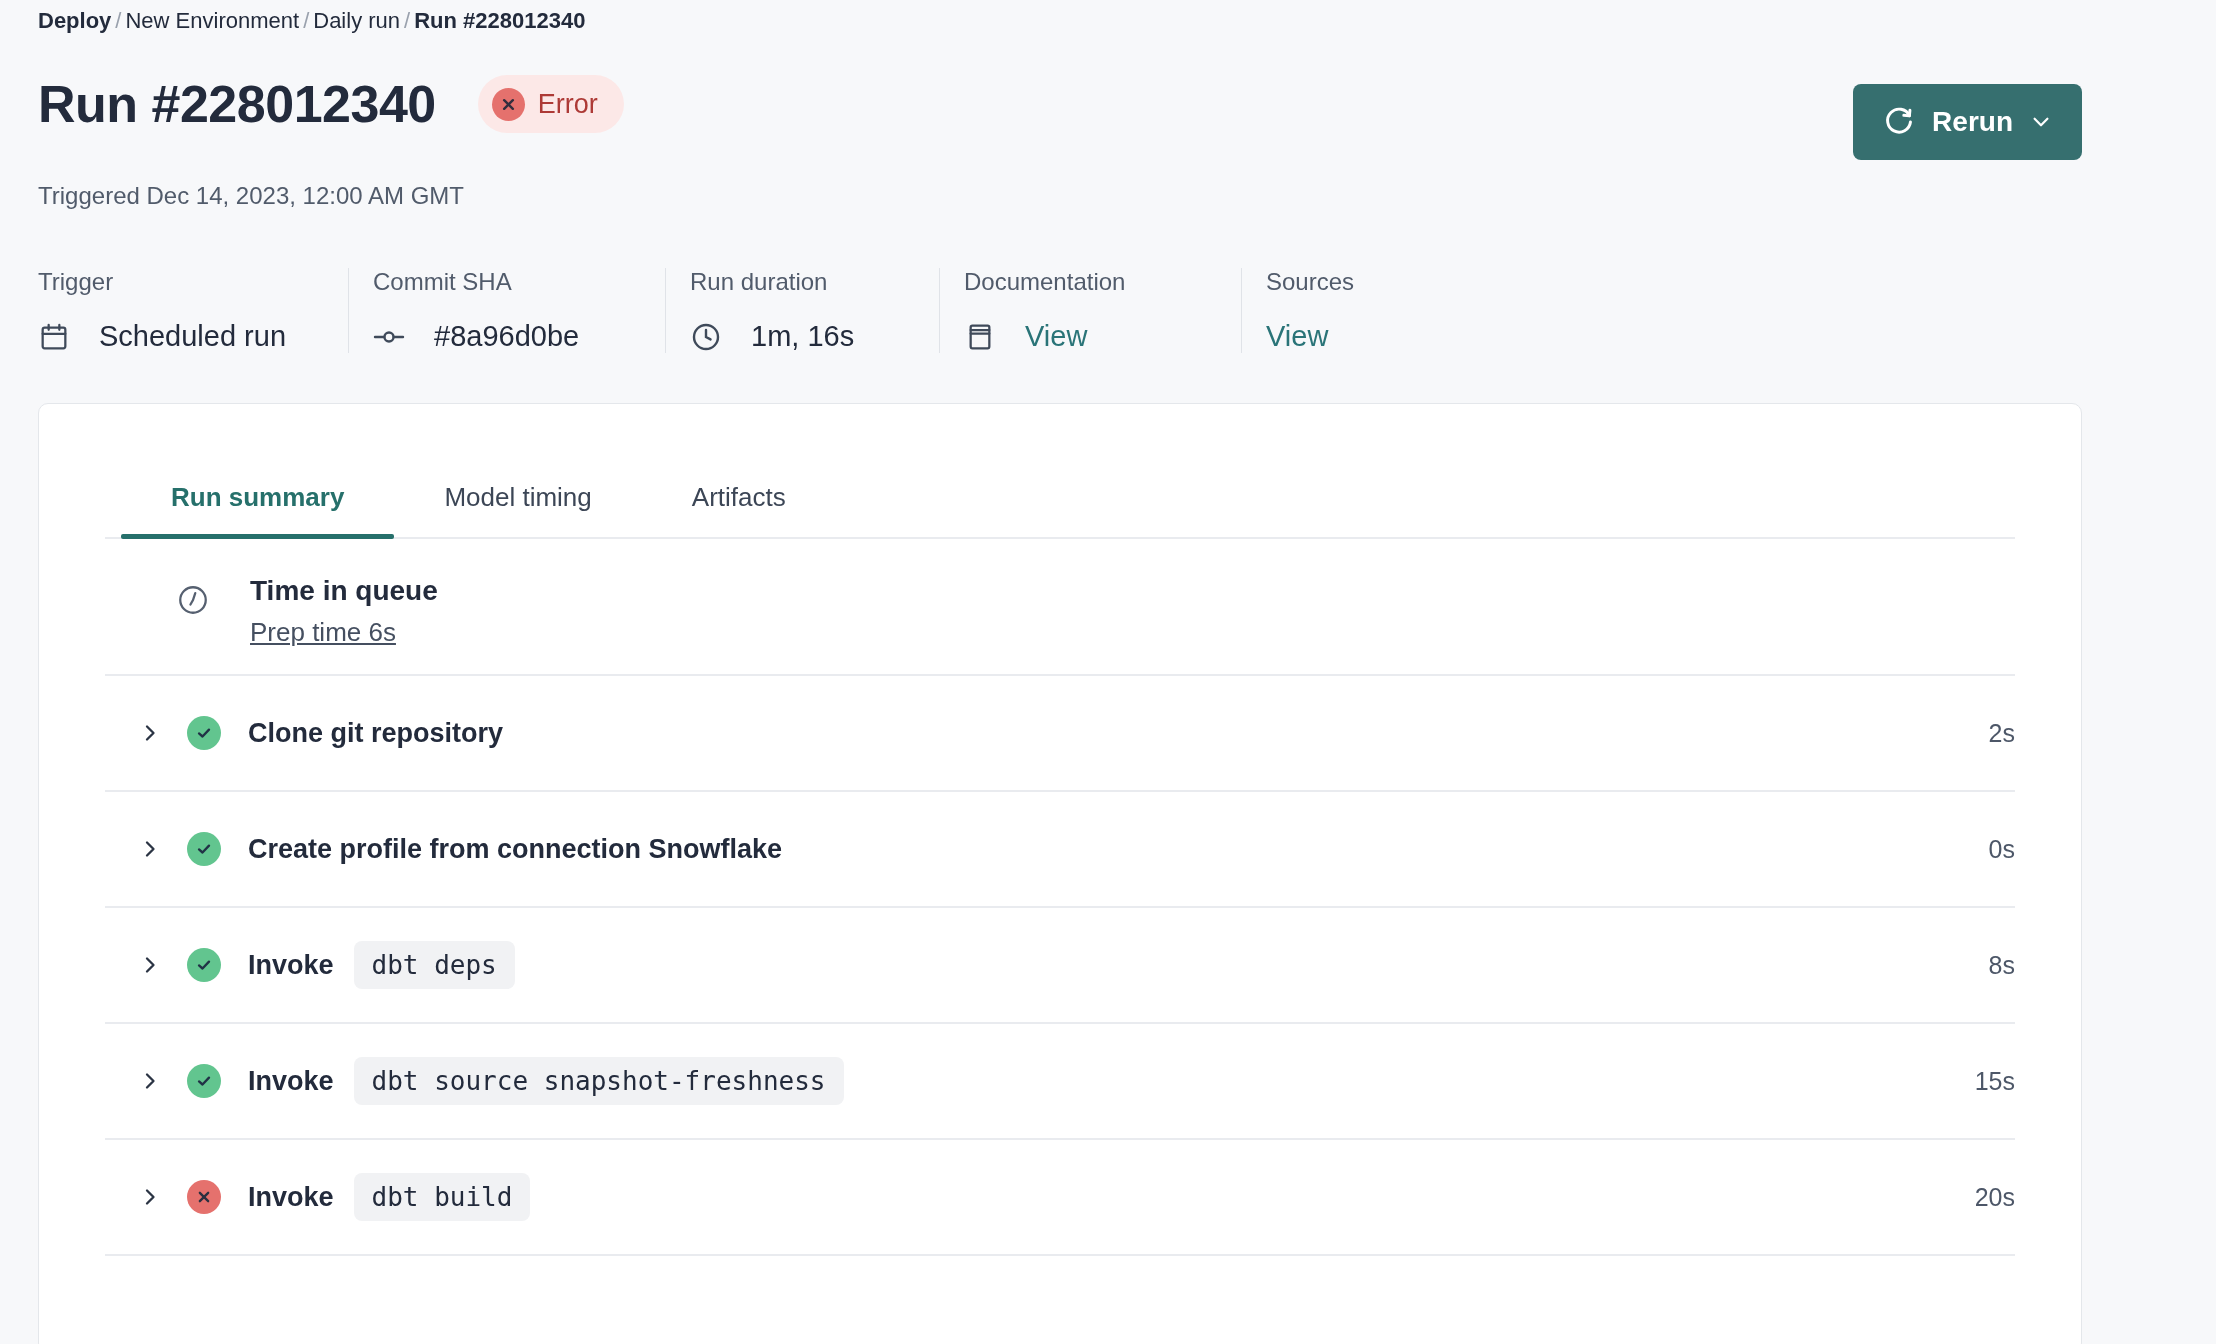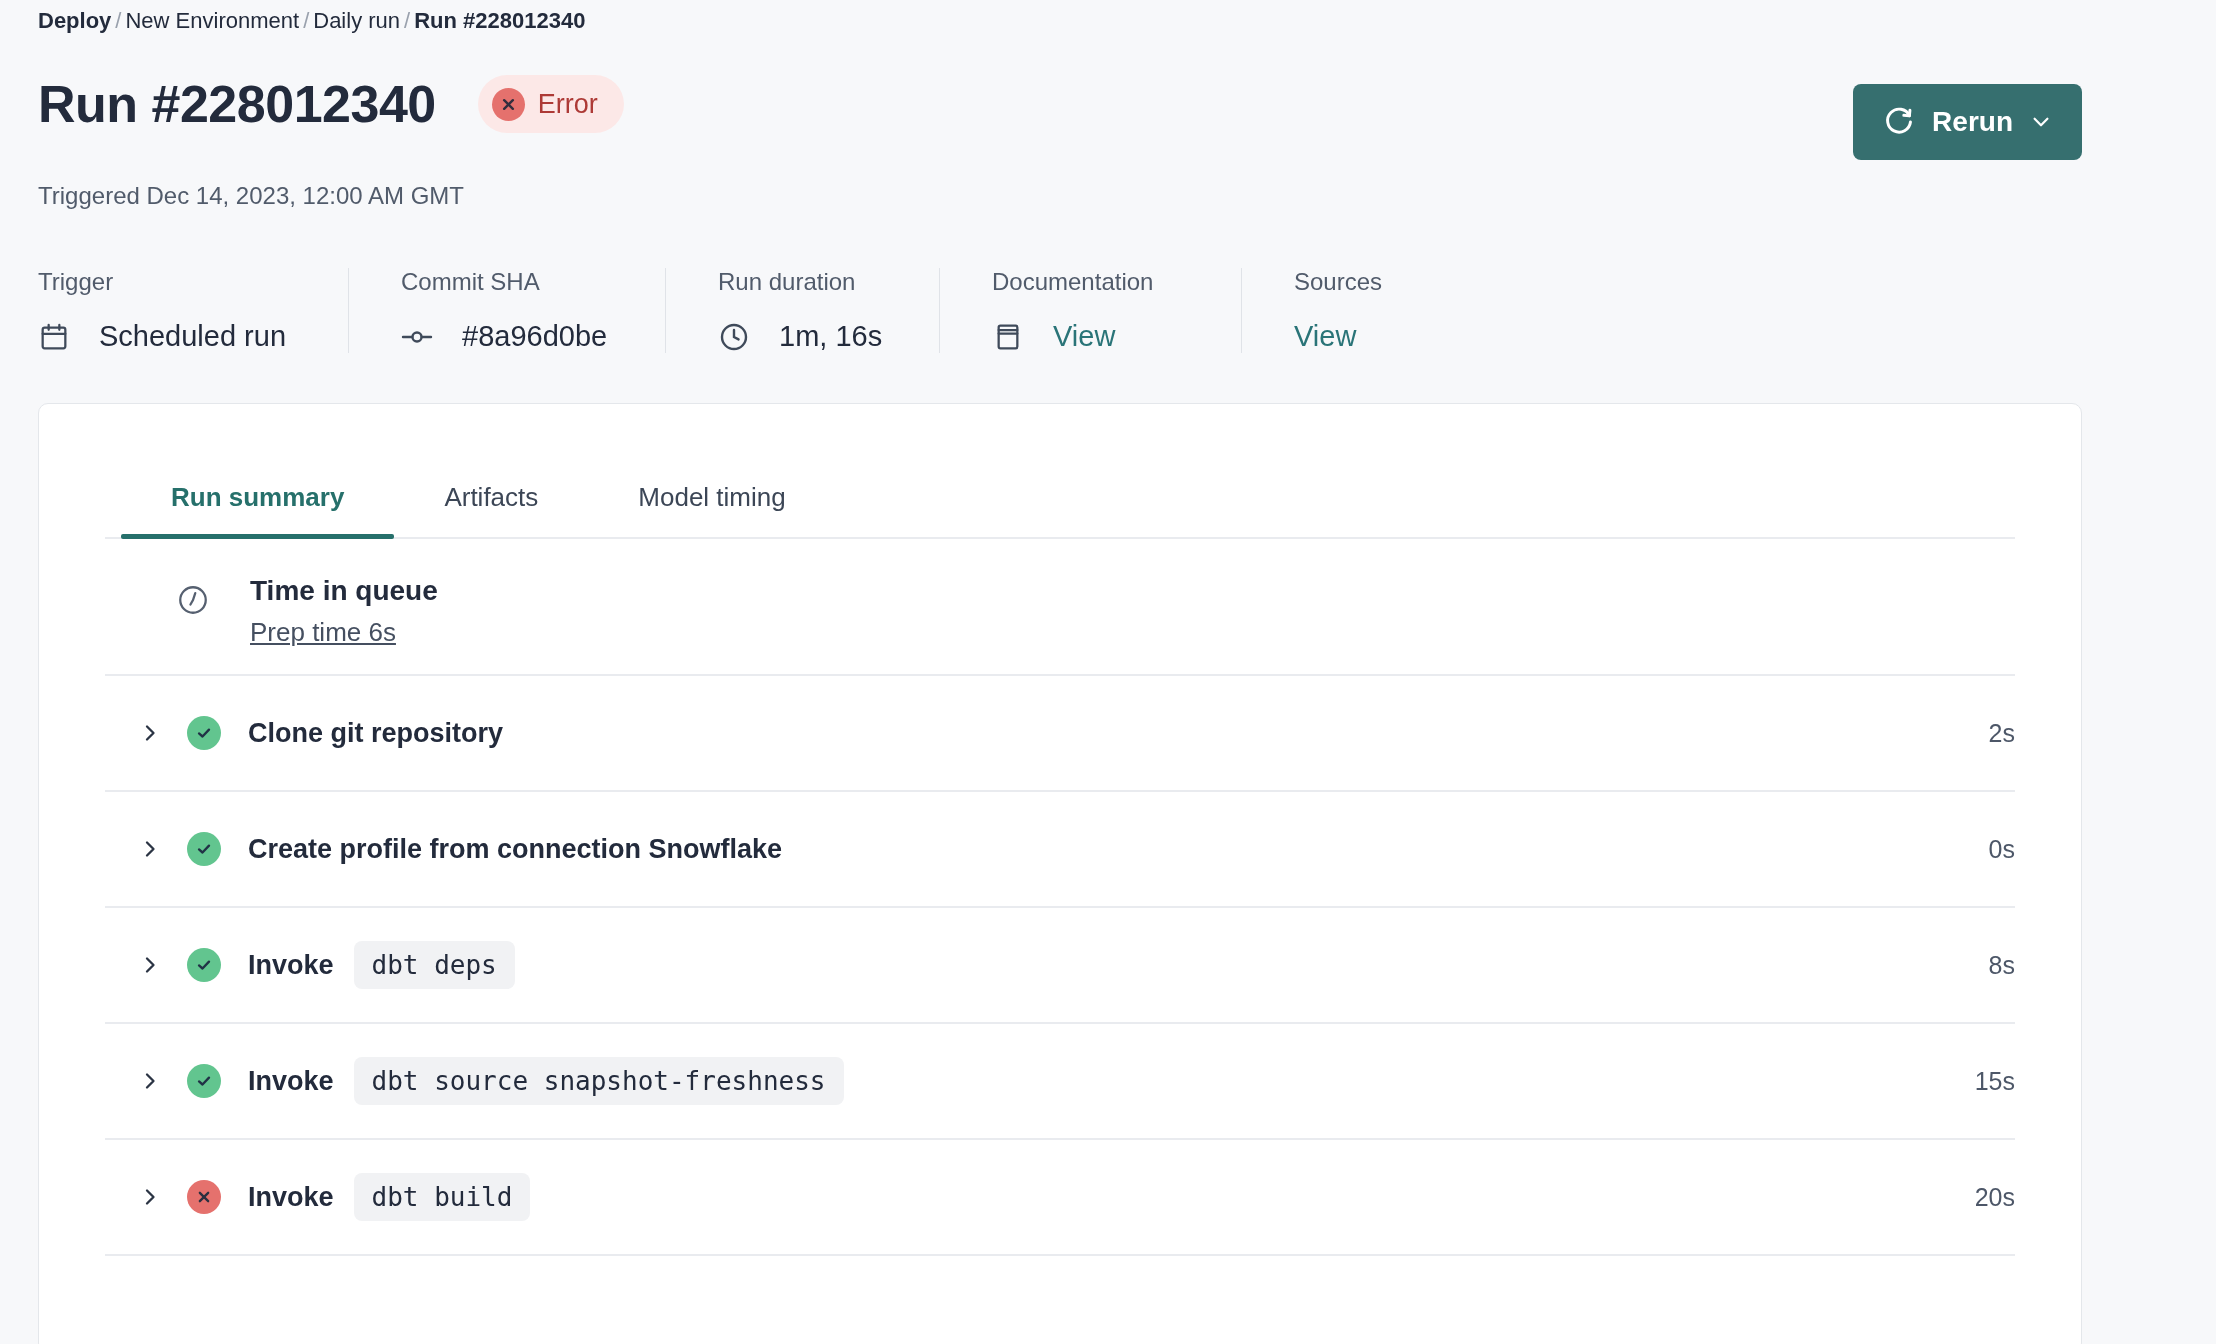--- a/index.html
+++ b/index.html
@@ -42,21 +42,21 @@
     background:var(--accent-teal);color:#fff;border:none;border-radius:8px;
     height:76px;padding:0 30px;font-size:28px;font-weight:600;cursor:pointer;
     font-family:inherit;
   }
 
   .triggered{margin-top:22px;font-size:24px;color:var(--text-gray);}
 
   
   .meta-row{margin-top:58px;display:flex;}
   .meta-col{padding-right:48px;}
-  .meta-col + .meta-col{border-left:1px solid #e0e3e8;padding-left:52px;}
+  .meta-col + .meta-col{border-left:1px solid #e0e3e8;padding-left:24px;}
   .meta-col.c1{width:310px;}
   .meta-col.c2{width:317px;}
   .meta-col.c3{width:274px;}
   .meta-col.c4{width:302px;}
   .meta-label{font-size:24px;color:var(--text-gray);}
   .meta-value{margin-top:24px;display:flex;align-items:center;gap:29px;
     font-size:29px;color:var(--text-dark);}
   .meta-value .icon{color:#3f4a5a;display:flex;}
   .meta-link{color:var(--link-teal);cursor:pointer;}
 
@@ -202,22 +202,22 @@
       <div class="meta-value">
         <span class="meta-link">View</span>
       </div>
     </div>
   </div>
 
   <section class="card">
 
     <div class="tabs">
       <div class="tab first active">Run summary</div>
+      <div class="tab">Model timing</div>
       <div class="tab">Artifacts</div>
-      <div class="tab">Model timing</div>
     </div>
 
     <div class="queue-block">
       <span class="queue-icon">
         <svg width="34" height="34" viewBox="0 0 24 24" fill="none" stroke="currentColor" stroke-width="1.6" stroke-linecap="round">
           <circle cx="12" cy="12" r="9"></circle>
           <polyline points="13.6,7.2 12,12 10.2,15.2"></polyline>
         </svg>
       </span>
       <div>

